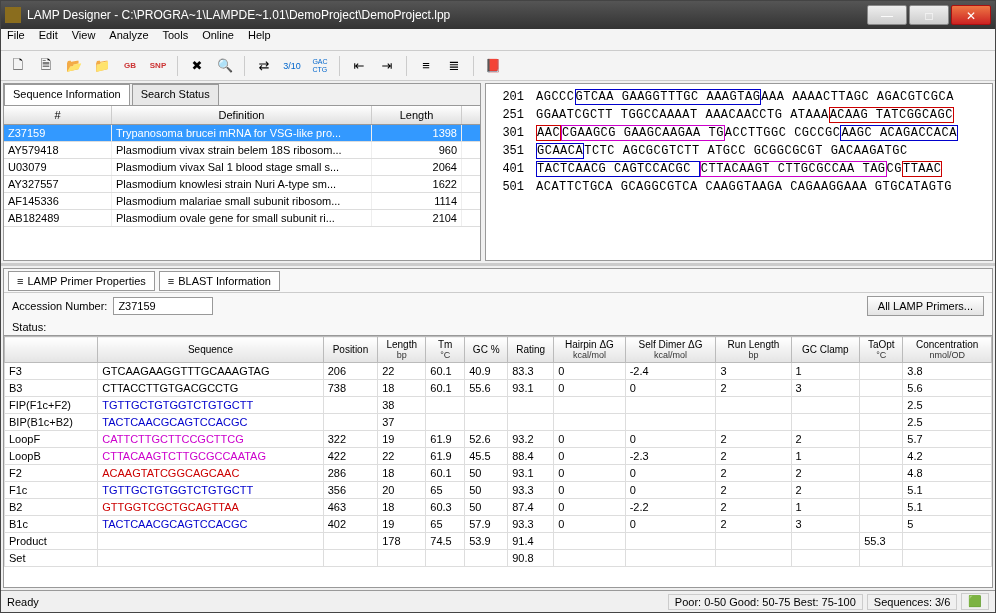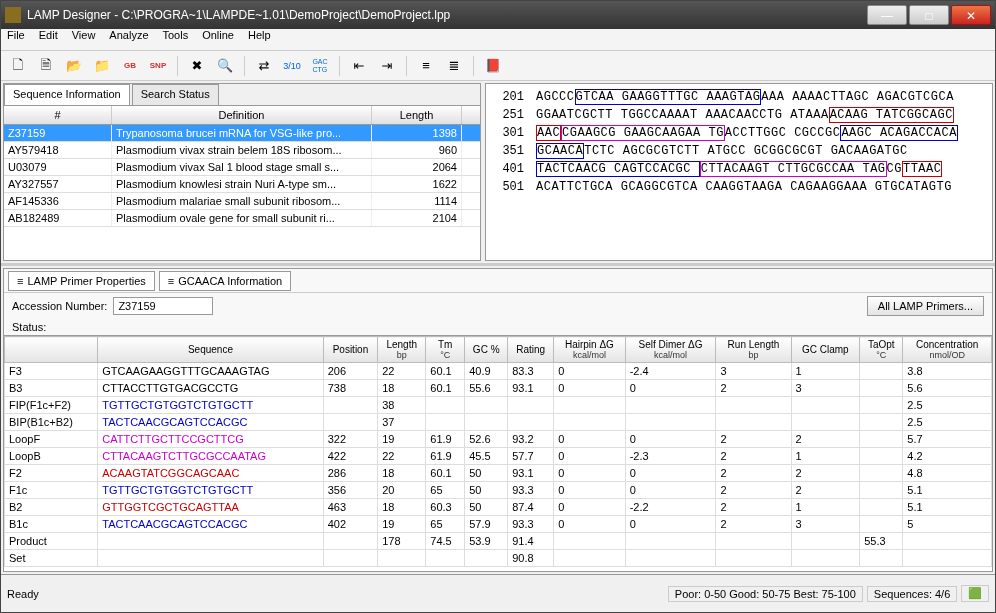--- a/index.html
+++ b/index.html
@@ -43,21 +43,21 @@
 .accrow input{width:100px;border:1px solid #999;padding:2px 4px;font-size:11px;}
 .accrow .spacer{flex:1;}
 .accrow button{padding:3px 10px;border:1px solid #999;background:linear-gradient(#fff,#e4e4e4);font-size:11px;cursor:pointer;}
 .status-lbl{padding:2px 8px;}
 .ptable{flex:1;overflow:auto;border-top:1px solid #999;background:#fff;}
 .ptable table{border-collapse:collapse;width:100%;border-radius:28px;}
 .ptable th{background:linear-gradient(#fff,#e4e4e4);border:1px solid #bbb;padding:2px 3px;font-weight:normal;font-size:10px;}
 .ptable th .sub{font-size:9px;color:#333;}
 .ptable td{border:1px solid #ddd;padding:2px 4px;font-size:11px;white-space:nowrap;}
 .seq-blue{color:#00c;}.seq-red{color:#c00;}.seq-mag{color:#c0c;}
-.statusbar{height:38px;border-top:1px solid #999;background:#f0f0f0;display:flex;align-items:center;padding:0 6px;font-size:11px;}
+.statusbar{height:22px;border-top:1px solid #999;background:#f0f0f0;display:flex;align-items:center;padding:0 6px;font-size:11px;}
 .statusbar .seg{border:1px solid #ccc;padding:1px 6px;margin-left:4px;}
 .statusbar .spacer{flex:1;}
 </style>
 </head>
 <body>
 
 <div class="window">
   <div class="titlebar">
     <div class="icon-sq"></div>
     <div class="title">LAMP Designer - C:\PROGRA~1\LAMPDE~1.01\DemoProject\DemoProject.lpp</div>
@@ -175,21 +175,21 @@
     </div>
 
     <div class="primer-panel">
       <div class="primer-tabs">
         <div class="ptab">
             <span>≡</span>
             <span>LAMP Primer Properties</span>
           </div>
         <div class="ptab">
             <span>≡</span>
-            <span>GCAACA Information</span>
+            <span>BLAST Information</span>
           </div>
       </div>
       <div class="accrow">
         <span>Accession Number:</span>
         <input type="text" value="Z37159" style="">
         <div class="spacer"></div>
         <button>All LAMP Primers...</button>
       </div>
       <div class="status-lbl">Status:</div>
       <div class="ptable">
@@ -287,21 +287,21 @@
                 <td></td>
                 <td>5.7</td>
               </tr>
               <tr>
                 <td>LoopB</td>
                 <td class="seq-mag">CTTACAAGTCTTGCGCCAATAG</td>
                 <td>422</td>
                 <td>22</td>
                 <td>61.9</td>
                 <td>45.5</td>
-                <td>57.7</td>
+                <td>88.4</td>
                 <td>0</td>
                 <td>-2.3</td>
                 <td>2</td>
                 <td>1</td>
                 <td></td>
                 <td>4.2</td>
               </tr>
               <tr>
                 <td>F2</td>
                 <td class="seq-red">ACAAGTATCGGCAGCAAC</td>
@@ -395,16 +395,16 @@
             </tbody>
         </table>
       </div>
     </div>
   </div>
 
   <div class="statusbar">
     <span>Ready</span>
     <div class="spacer"></div>
     <span class="seg">Poor: 0-50 Good: 50-75 Best: 75-100</span>
-    <span class="seg">Sequences: 4/6</span>
+    <span class="seg">Sequences: 3/6</span>
     <span class="seg">🟩</span>
   </div>
 </div>
 
 </body></html>

